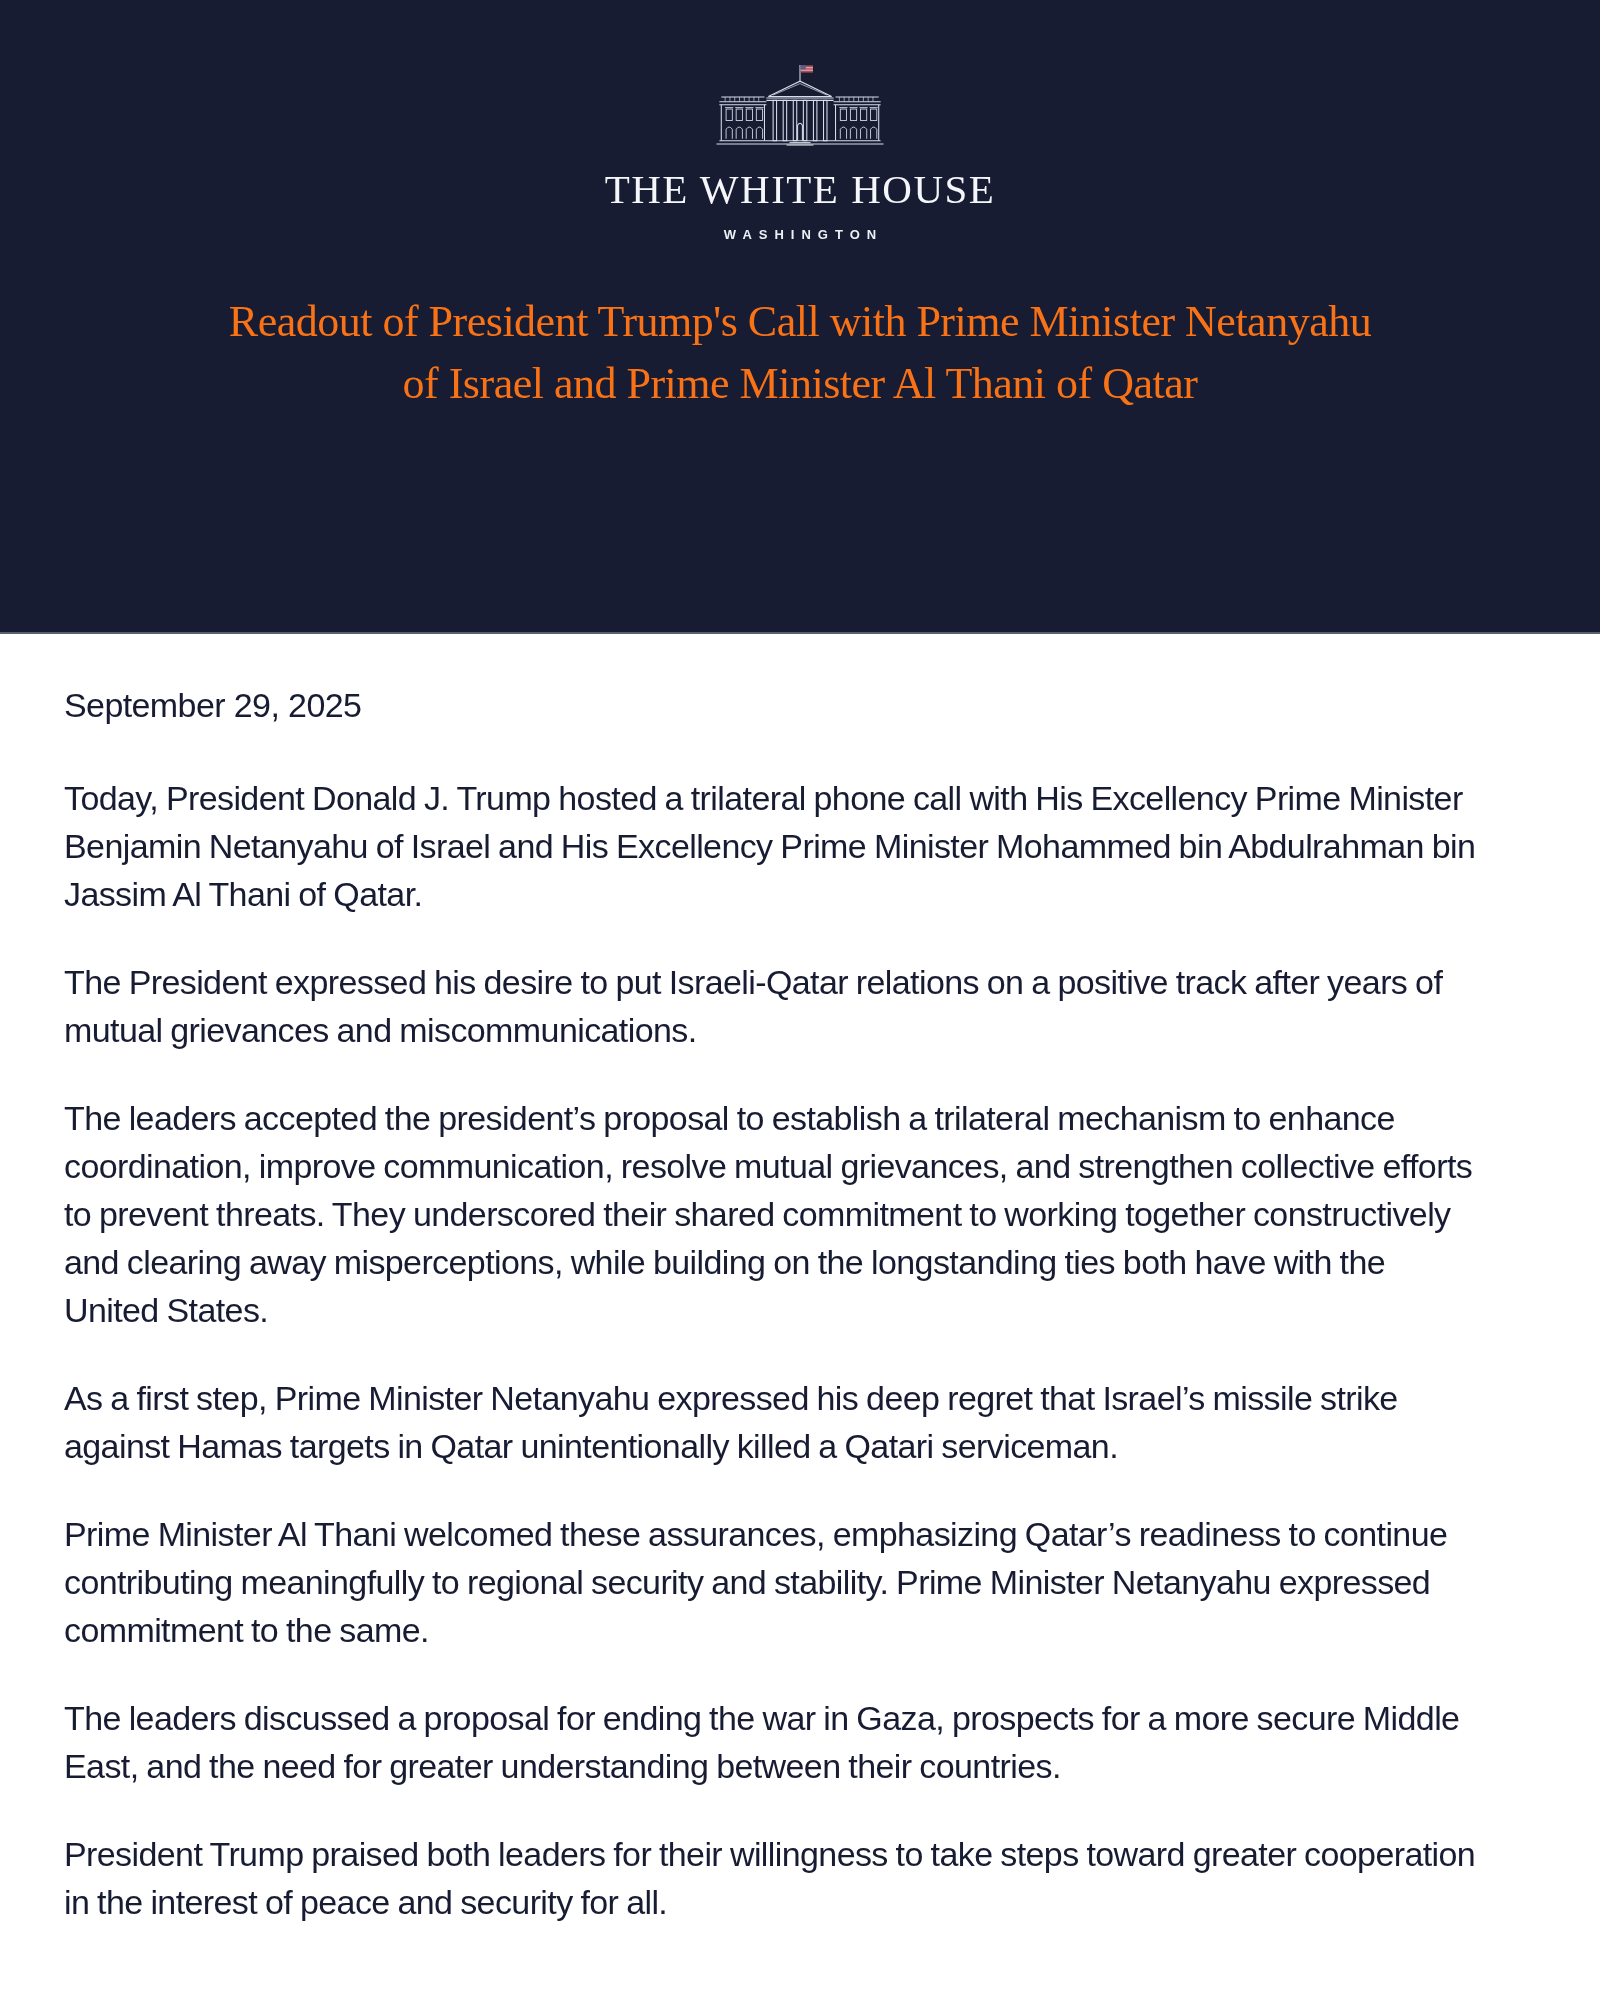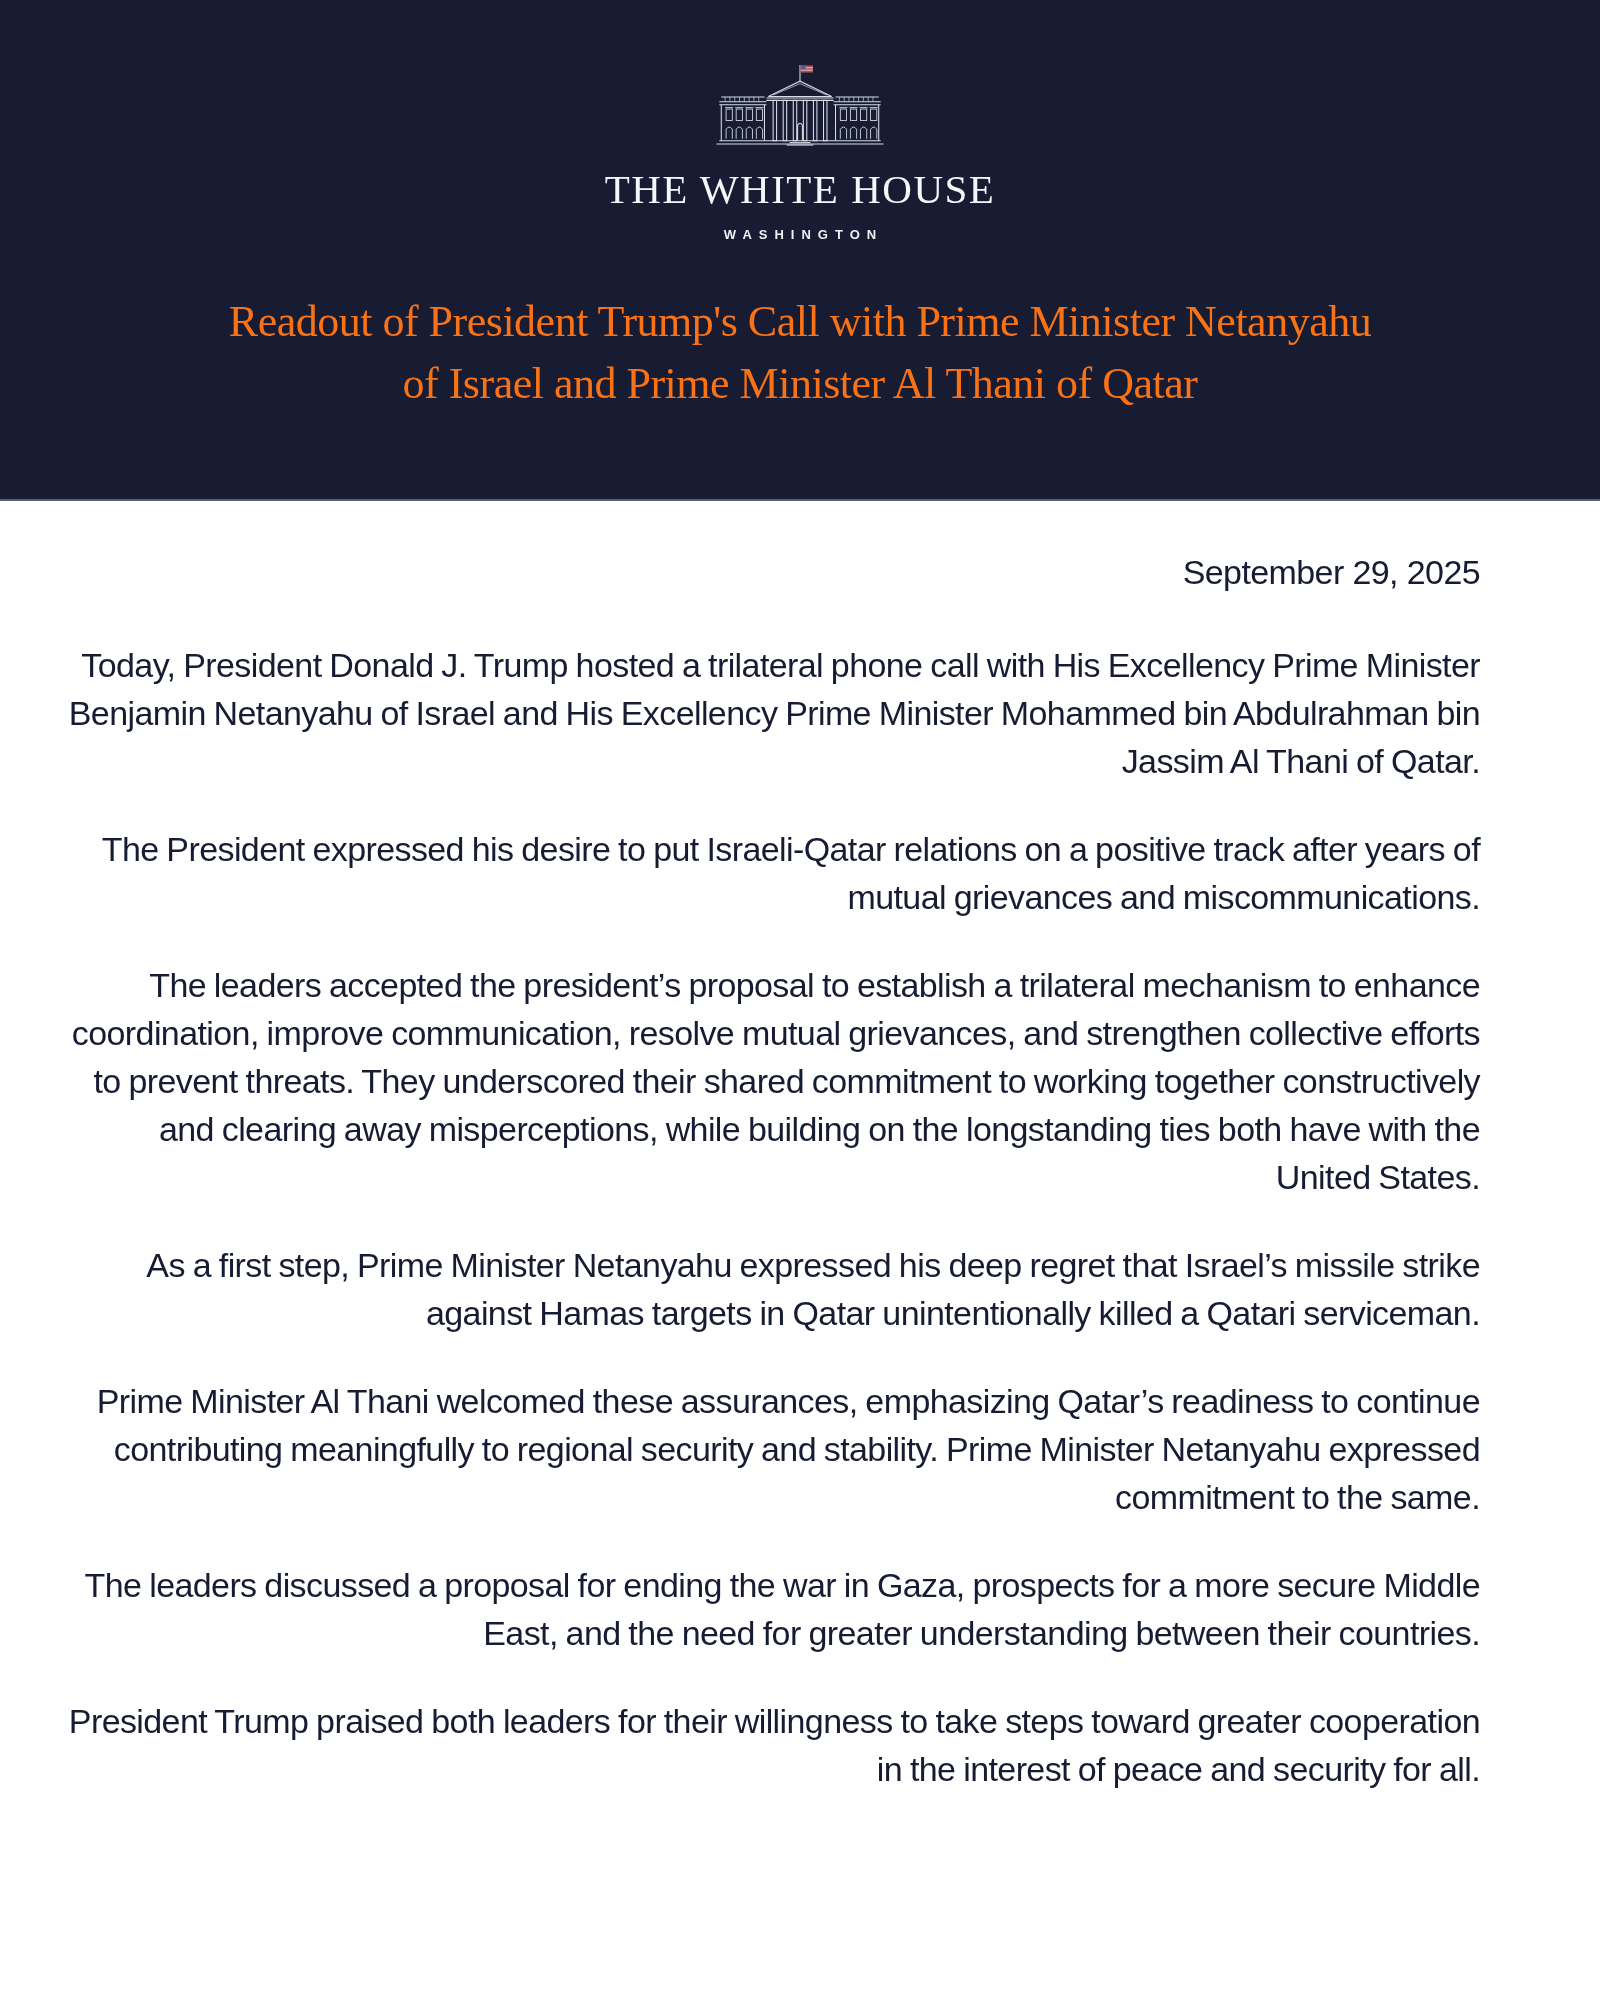--- a/index.html
+++ b/index.html
@@ -8,21 +8,21 @@
     width: 1600px;
     height: 2000px;
     position: relative;
     overflow: hidden;
     font-family: "Liberation Sans", sans-serif;
     color: #171c33;
   }
 
   
   .banner {
-    height: 501px;
+    height: 634px;
     background: #171c33;
     border-bottom: 2px solid #5a6070;
     display: flex;
     flex-direction: column;
     align-items: center;
     padding-top: 62px;
   }
   .logo-link { display: flex; flex-direction: column; align-items: center; text-decoration: none; cursor: pointer; }
   .logo-svg { width: 174px; height: 96px; display: block; }
   .wordmark {
@@ -51,21 +51,20 @@
     font-size: 44px;
     letter-spacing: -0.5px;
     line-height: 62px;
     color: #f97316;
     text-align: center;
   }
 
   
   .article {
     padding: 52px 120px 0 64px;
-    text-align: right;
   }
   .article-inner { max-width: 1420px; }
   .date {
     font-size: 34px;
     letter-spacing: -0.6px;
     line-height: 38px;
     margin-bottom: 50px;
   }
   .article p {
     font-size: 34px;

